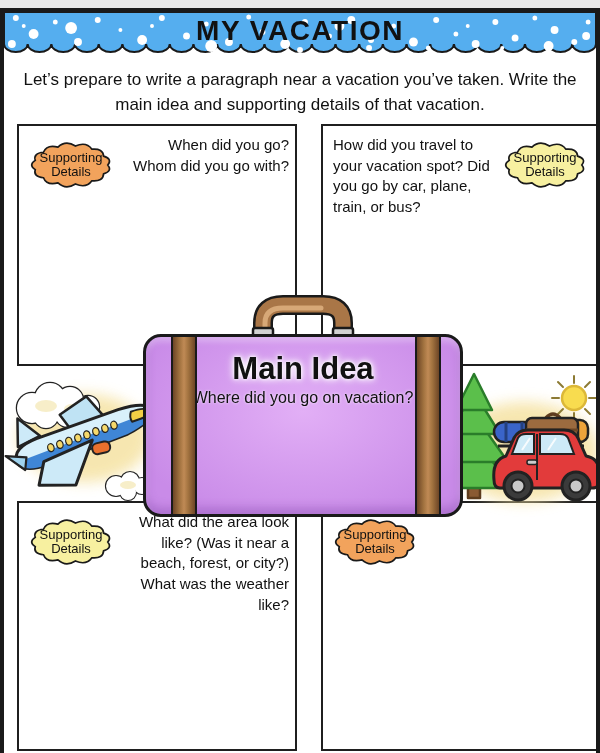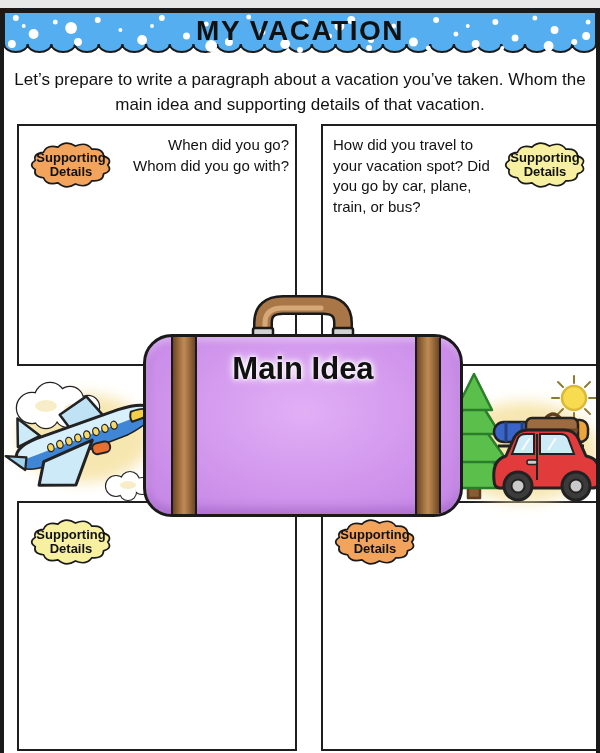--- a/index.html
+++ b/index.html
@@ -32,34 +32,34 @@
   .question{
     flex:1;margin:2px auto 0;font-size:15px;line-height:1.38;color:#111;
   }
   .question.center{text-align:right;max-width:186px;}
   .question.left{text-align:left;max-width:196px;padding-left:4px;}
   
   .badge{position:relative;width:92px;height:64px;flex:0 0 92px;}
   .badge svg{position:absolute;inset:0;width:100%;height:100%;}
   .badge-label{
     position:absolute;inset:0;display:flex;align-items:center;justify-content:center;
-    text-align:center;font-size:13px;font-weight:bold;line-height:1.1;color:#111;
+    text-align:center;font-size:13px;font-weight:normal;line-height:1.1;color:#111;
     padding:0 12px;
   }
   
   .clipart{position:absolute;}
   .clipart.plane{left:0px;top:364px;width:162px;height:126px;}
   .clipart.car{left:430px;top:356px;width:168px;height:142px;}
   .clipart svg{display:block;width:100%;height:100%;overflow:visible;}
   
   .suitcase{position:absolute;left:139px;top:283px;width:320px;height:224px;}
   .handle-svg{position:absolute;left:50%;top:0;transform:translateX(-50%);width:112px;height:46px;}
   .case-body{
     position:absolute;left:0;top:39px;width:320px;height:183px;box-sizing:border-box;
-    border:3px solid #1a1a1a;border-radius:29px;overflow:hidden;
+    border:3px solid #1a1a1a;border-radius:18px;overflow:hidden;
     background:radial-gradient(ellipse at 50% 42%, var(--suitcase-light,#e2aff6) 0%, var(--suitcase-purple,#c98be8) 80%);
     box-shadow:inset 0 -6px 10px rgba(120,60,160,.35), inset 0 4px 6px rgba(255,255,255,.35);
   }
   .strap{
     position:absolute;top:0;bottom:0;width:26px;box-sizing:border-box;
     background:linear-gradient(90deg,#6d4526 0%,var(--strap-brown,#a1723f) 30%,#c08a55 50%,var(--strap-brown,#a1723f) 70%,#6d4526 100%);
     border-left:2px solid #1a1a1a;border-right:2px solid #1a1a1a;
   }
   .strap.left{left:25px;}
   .strap.right{left:269px;}
@@ -126,21 +126,21 @@
           <circle cx="505" cy="36" r="2"></circle>
           <circle cx="20" cy="14" r="2"></circle>
         <circle cx="340" cy="14" r="5"></circle>
           <circle cx="470" cy="14" r="2"></circle>
           <circle cx="590" cy="24" r="4"></circle>
       </g>
     </svg>
     <h1 class="page-title">MY VACATION</h1>
   </header>
 
-  <p class="intro">Let’s prepare to write a paragraph about a vacation you’ve taken. Whom the main idea and supporting details of that vacation.</p>
+  <p class="intro">Let’s prepare to write a paragraph near a vacation you’ve taken. Write the main idea and supporting details of that vacation.</p>
 
   <section class="qbox tl">
     <div class="badge">
       <svg viewBox="0 0 120 70">
           <path class="cloud" stroke="#1a1a1a" stroke-width="2.2" d="M 108.0 35.0 Q 114.4 42.9 102.5 46.6 Q 101.9 56.9 87.3 55.6 Q 79.9 65.9 65.8 59.8 Q 53.2 67.8 43.0 58.4 Q 28.2 62.2 24.1 51.6 Q 10.4 50.3 13.4 41.0 Q 4.0 35.0 13.4 29.0 Q 10.4 19.7 24.1 18.4 Q 28.2 7.8 43.0 11.6 Q 53.2 2.2 65.8 10.2 Q 79.9 4.1 87.3 14.4 Q 101.9 13.1 102.5 23.4 Q 114.4 27.1 108.0 35.0 Z" fill="#F2A35C"></path>
         </svg>
       <span class="badge-label">Supporting Details</span>
     </div>
     <p class="question center">When did you go? Whom did you go with?</p>
   </section>
@@ -155,20 +155,21 @@
     </div>
   </section>
 
   <section class="qbox bl">
     <div class="badge">
       <svg viewBox="0 0 120 70">
           <path class="cloud" stroke="#1a1a1a" stroke-width="2.2" d="M 108.0 35.0 Q 114.4 42.9 102.5 46.6 Q 101.9 56.9 87.3 55.6 Q 79.9 65.9 65.8 59.8 Q 53.2 67.8 43.0 58.4 Q 28.2 62.2 24.1 51.6 Q 10.4 50.3 13.4 41.0 Q 4.0 35.0 13.4 29.0 Q 10.4 19.7 24.1 18.4 Q 28.2 7.8 43.0 11.6 Q 53.2 2.2 65.8 10.2 Q 79.9 4.1 87.3 14.4 Q 101.9 13.1 102.5 23.4 Q 114.4 27.1 108.0 35.0 Z" fill="#F7F0A0"></path>
         </svg>
       <span class="badge-label">Supporting Details</span>
     </div>
+    <p class="question center">What did the area look like? (Was it near a beach, forest, or city?) What was the weather like?</p>
   </section>
 
   <section class="qbox br">
     <div class="badge">
       <svg viewBox="0 0 120 70">
           <path class="cloud" stroke="#1a1a1a" stroke-width="2.2" d="M 108.0 35.0 Q 114.4 42.9 102.5 46.6 Q 101.9 56.9 87.3 55.6 Q 79.9 65.9 65.8 59.8 Q 53.2 67.8 43.0 58.4 Q 28.2 62.2 24.1 51.6 Q 10.4 50.3 13.4 41.0 Q 4.0 35.0 13.4 29.0 Q 10.4 19.7 24.1 18.4 Q 28.2 7.8 43.0 11.6 Q 53.2 2.2 65.8 10.2 Q 79.9 4.1 87.3 14.4 Q 101.9 13.1 102.5 23.4 Q 114.4 27.1 108.0 35.0 Z" fill="#F2A35C"></path>
         </svg>
       <span class="badge-label">Supporting Details</span>
     </div>
   </section>
@@ -298,16 +299,17 @@
       <path d="M16,46 V28 Q16,10 36,10 H76 Q96,10 96,28 V46" fill="none" stroke="#1a1a1a" stroke-width="20"></path>
       <path d="M16,46 V28 Q16,10 36,10 H76 Q96,10 96,28 V46" fill="none" style="stroke:var(--handle-brown,#a97647)" stroke-width="15"></path>
       <path d="M18,40 V28 Q18,13 36,13 H74" fill="none" stroke="#d7a877" stroke-width="5" stroke-linecap="round"></path>
       <rect x="6" y="33" width="20" height="13" rx="2" fill="#d2d2d2" stroke="#1a1a1a" stroke-width="2.5"></rect>
       <rect x="86" y="33" width="20" height="13" rx="2" fill="#d2d2d2" stroke="#1a1a1a" stroke-width="2.5"></rect>
     </svg>
     <div class="case-body">
       <div class="strap left"></div>
       <div class="strap right"></div>
       <h2 class="main-idea-title">Main Idea</h2>
+      <p class="main-idea-prompt">Where did you go on vacation?</p>
     </div>
   </div>
 
 </div>
 
 </body></html>

